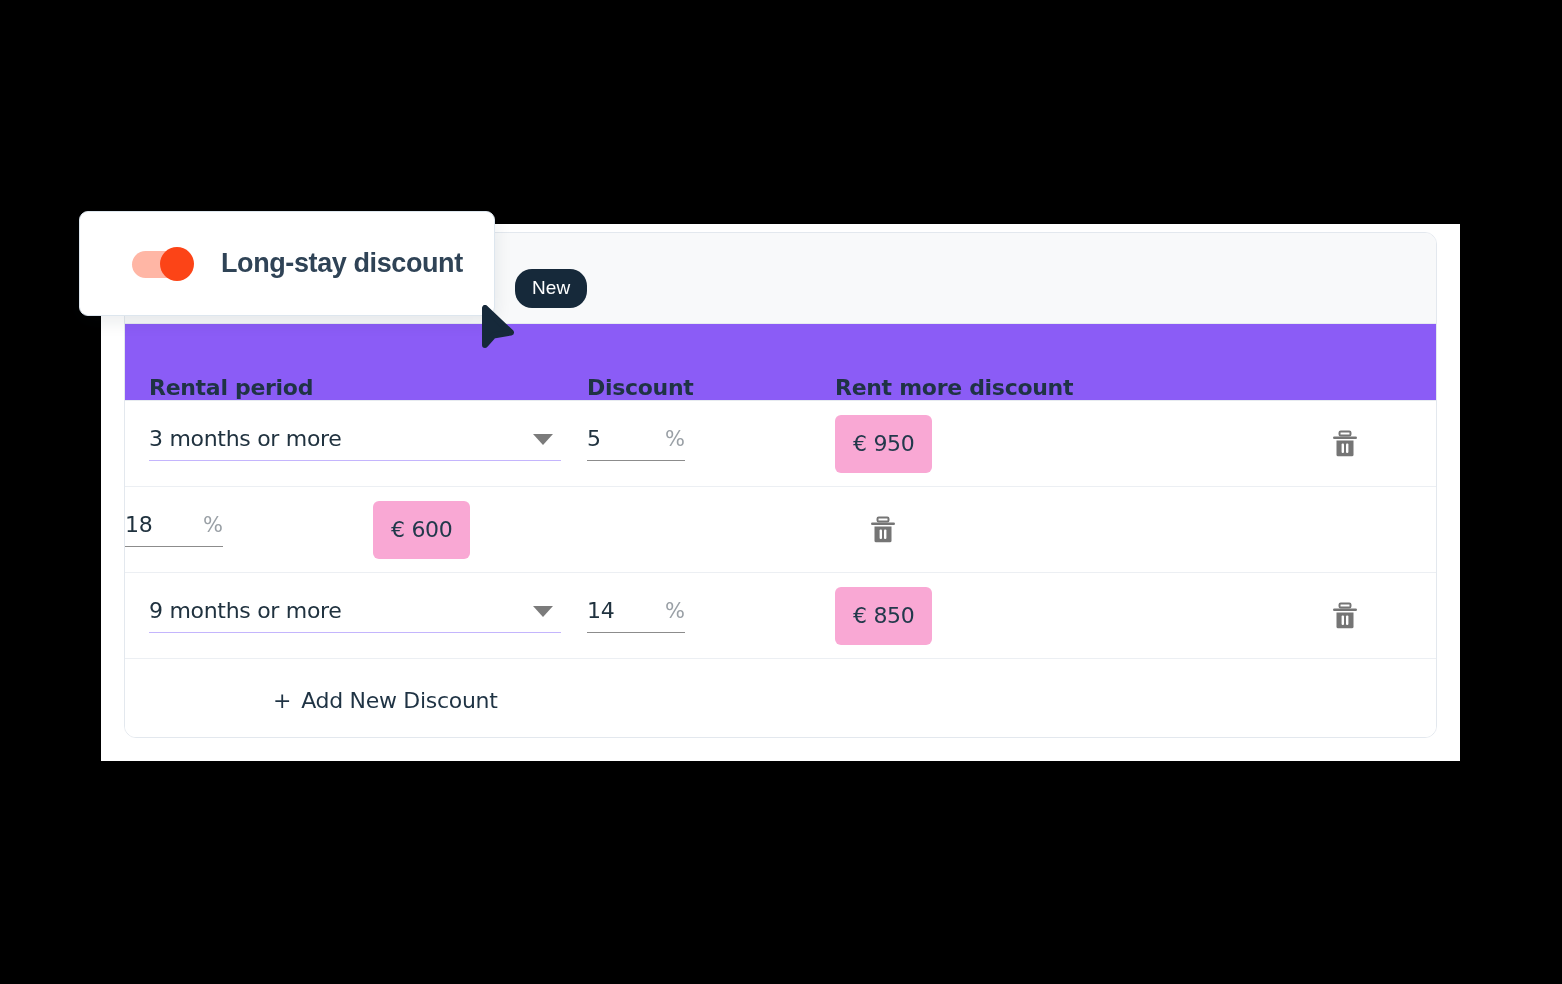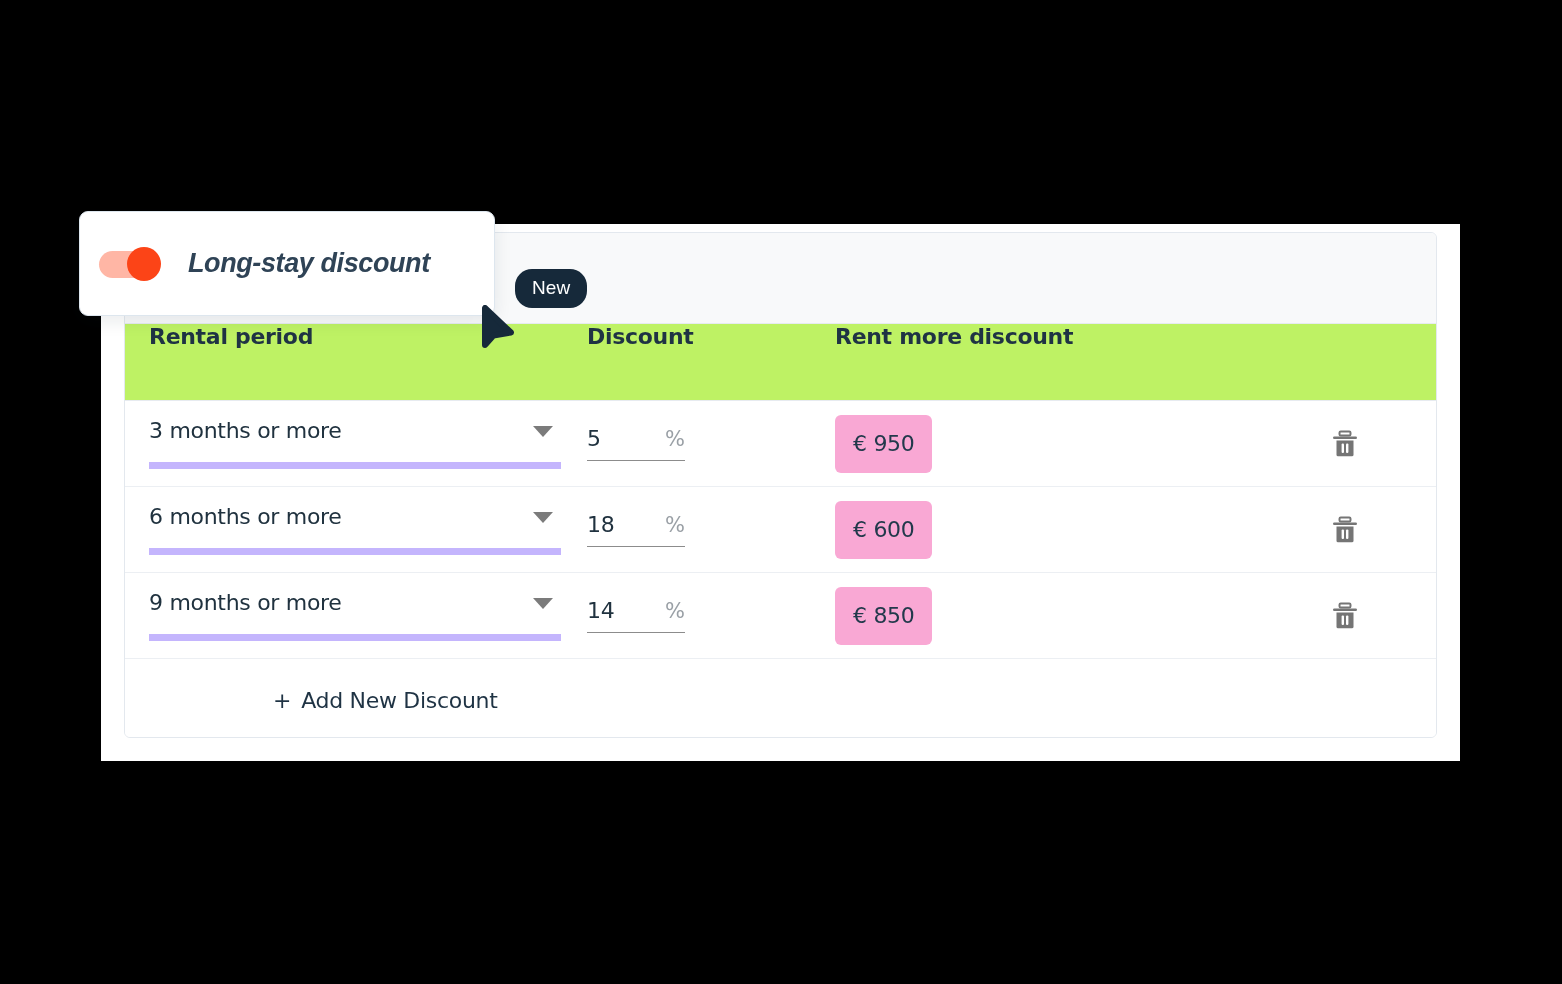--- a/index.html
+++ b/index.html
@@ -34,21 +34,21 @@
 
   
   .panel {
     position: absolute;
     left: 124px;
     top: 232px;
     width: 1313px;
     height: 506px;
     background: #ffffff;
     border: 1px solid #e3e8ee;
-    border-radius: 6px;
+    border-radius: 12px;
     box-sizing: border-box;
     overflow: hidden;
   }
 
   
   .panel-topbar {
     position: relative;
     height: 91px;
     background: #f8f9fa;
     border-bottom: 1px solid #e7ebf0;
@@ -64,23 +64,23 @@
     line-height: 1;
     padding: 9px 17px 11px 17px;
     border-radius: 17px;
     letter-spacing: 0.1px;
     font-family: "Liberation Sans", sans-serif;
   }
 
   
   .table-head {
     display: flex;
-    align-items: flex-start;
+    align-items: flex-end;
     height: 77px;
-    background: #bef264;
+    background: #8b5cf6;
     border-bottom: 1px solid #e7ebf0;
     box-sizing: border-box;
   }
   .th {
     color: #1f3344;
     font-size: 22px;
     font-weight: bold;
     font-family: "DejaVu Sans", sans-serif;
     letter-spacing: -0.3px;
     white-space: nowrap;
@@ -99,22 +99,22 @@
     height: 86px;
     background: #ffffff;
     border-bottom: 1px solid #eceff3;
     box-sizing: border-box;
   }
 
   
   .select-wrap {
     position: relative;
     width: 412px;
-    border-bottom: 7px solid #c4b5fd;
-    padding-bottom: 19px;
+    border-bottom: 1px solid #c4b5fd;
+    padding-bottom: 9px;
   }
   .select-value {
     font-size: 22px;
     color: #20323f;
     font-family: "DejaVu Sans", sans-serif;
     letter-spacing: -0.3px;
     white-space: nowrap;
   }
   .caret {
     position: absolute;
@@ -208,22 +208,21 @@
     top: 211px;
     width: 416px;
     height: 105px;
     background: #ffffff;
     border: 1px solid #dde6ee;
     border-radius: 9px;
     box-shadow: 0 5px 18px rgba(20,40,60,0.09);
     display: flex;
     align-items: center;
     box-sizing: border-box;
-    padding-left: 19px;
-    font-style: italic;
+    padding-left: 52px;
   }
   .toggle {
     position: relative;
     width: 62px;
     height: 34px;
     flex: 0 0 auto;
   }
   .toggle-track {
     position: absolute;
     left: 0;
@@ -310,26 +309,20 @@
             <rect x="1" y="6.5" width="24" height="2.6" rx="1.3" fill="#757575"></rect>
             <path d="M4.5 10.5 h17 v14.2 a1.6 1.6 0 0 1 -1.6 1.6 h-13.8 a1.6 1.6 0 0 1 -1.6 -1.6 z" fill="#757575"></path>
             <rect x="9.6" y="13.6" width="2.4" height="9.4" rx="1" fill="#ffffff"></rect>
             <rect x="14.0" y="13.6" width="2.4" height="9.4" rx="1" fill="#ffffff"></rect>
           </svg>
         </button>
       </div>
     </div>
 
     <div class="row">
-      <div class="col-period">
-        <div class="select-wrap">
-          <span class="select-value">6 months or more</span>
-          <span class="caret"></span>
-        </div>
-      </div>
       <div class="col-discount">
         <div class="discount-wrap">
           <span class="discount-value">18</span>
           <span class="percent-sign">%</span>
         </div>
       </div>
       <div class="col-rent">
         <span class="rent-chip">€ 600</span>
       </div>
       <div class="col-action">

